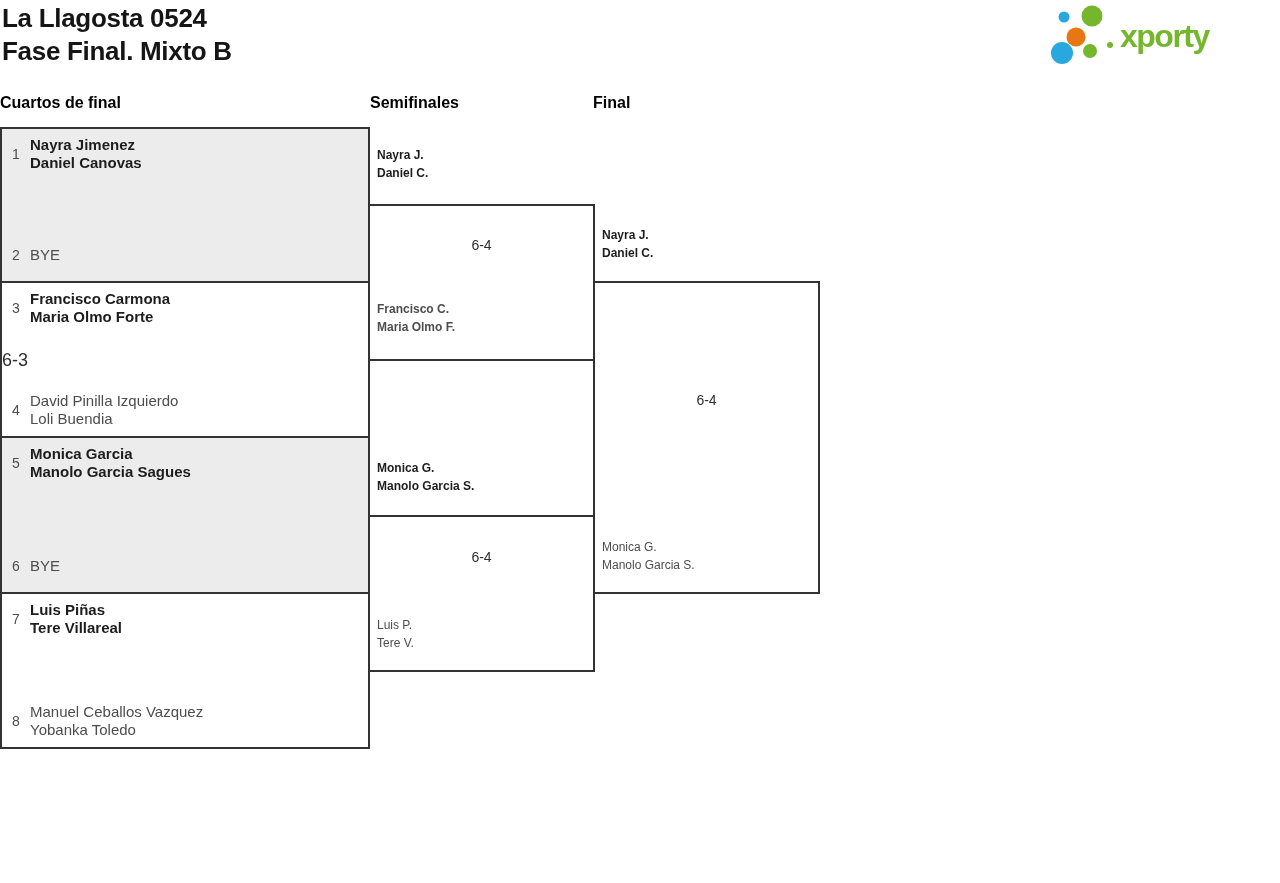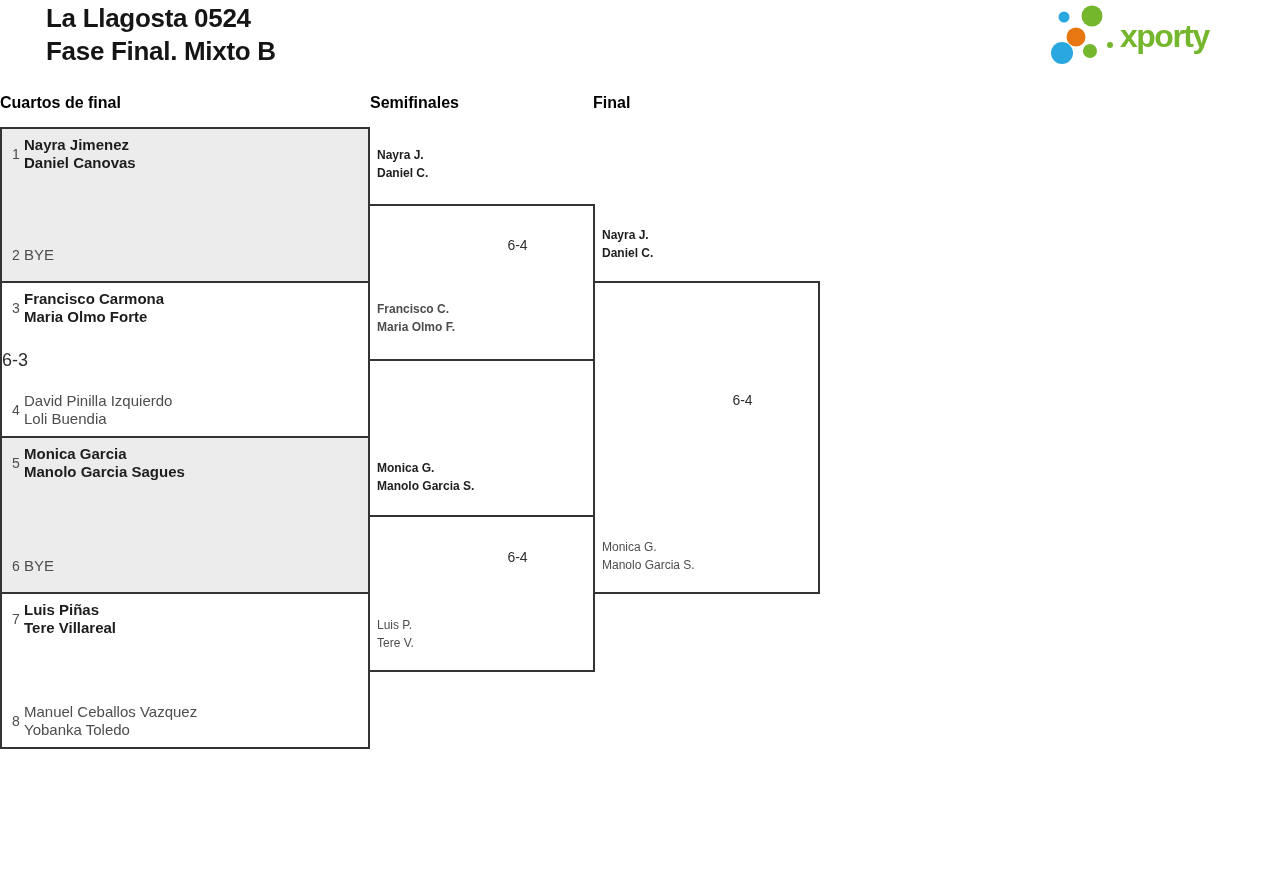--- a/index.html
+++ b/index.html
@@ -1,20 +1,20 @@
 <!DOCTYPE html>
 <html><head>
 <meta charset="utf-8">
 <style>
   html,body{margin:0;padding:0;background:#fff;}
   .page{position:relative;width:1280px;height:883px;background:#fff;overflow:hidden;
         font-family:"Liberation Sans",sans-serif;color:#1d1d1d;}
 
   
-  .titles{position:absolute;left:2px;top:2px;margin-left:44px;}
+  .titles{position:absolute;left:2px;top:2px;}
   .title-line{font-size:26px;line-height:33px;font-weight:700;color:#151515;letter-spacing:-.3px;}
 
   .logo{position:absolute;left:1048px;top:4px;height:64px;display:flex;align-items:center;}
   .logo-text{font-size:32px;font-weight:800;letter-spacing:-1.5px;color:#74b62c;line-height:1;margin-left:2px;}
 
   
   .round-header{position:absolute;top:94px;font-size:16px;font-weight:700;color:#000;}
   .rh-qf{left:0;width:370px;}
   .rh-sf{left:370px;width:225px;}
   .rh-f{left:593px;width:227px;}
@@ -26,31 +26,31 @@
   .bg-white{background:#ffffff;}
   .sf,.fin{left:368px;width:227px;background:transparent;}
   .fin{left:593px;}
 
   
   .team{position:absolute;left:6px;right:6px;display:flex;align-items:center;}
   .team.t-top{top:7px;}
   .team.t-bottom{bottom:8px;}
   .team.t-bottom.single{bottom:17px;}
   .seed{width:16px;flex:0 0 16px;text-align:center;font-size:14px;color:#4d4d4d;}
-  .names{font-size:15px;line-height:18px;color:#4d4d4d;font-weight:400;}
+  .names{margin-left:6px;font-size:15px;line-height:18px;color:#4d4d4d;font-weight:400;}
   .names.winner{font-weight:700;color:#1d1d1d;}
   .nm{display:block;}
 
   .score{position:absolute;left:0;width:100%;top:50%;transform:translateY(-50%);
          text-align:left;font-size:18px;color:#2e2e2e;}
 
   
   .flabel{position:absolute;font-size:12px;line-height:18px;color:#4d4d4d;}
   .flabel.winner{font-weight:700;color:#1d1d1d;}
-  .fscore{position:absolute;text-align:center;font-size:14px;color:#2e2e2e;margin-left:36px;}
+  .fscore{position:absolute;text-align:center;font-size:14px;color:#2e2e2e;}
   .fs-sf{left:368px;width:227px;}
   .fs-f{left:593px;width:227px;}
 </style>
 </head>
 <body>
 
 <div class="page">
 
   <div class="titles">
     <div class="title-line">La Llagosta 0524</div>

